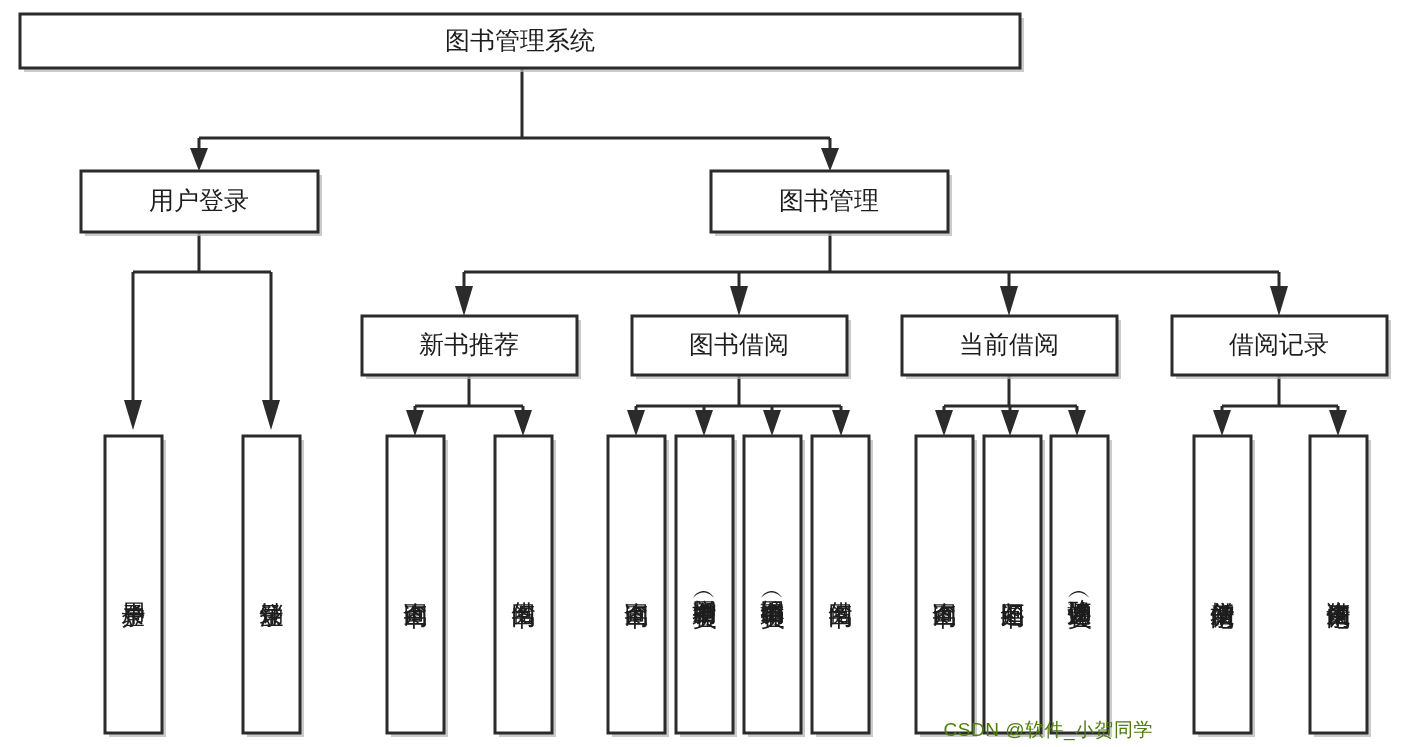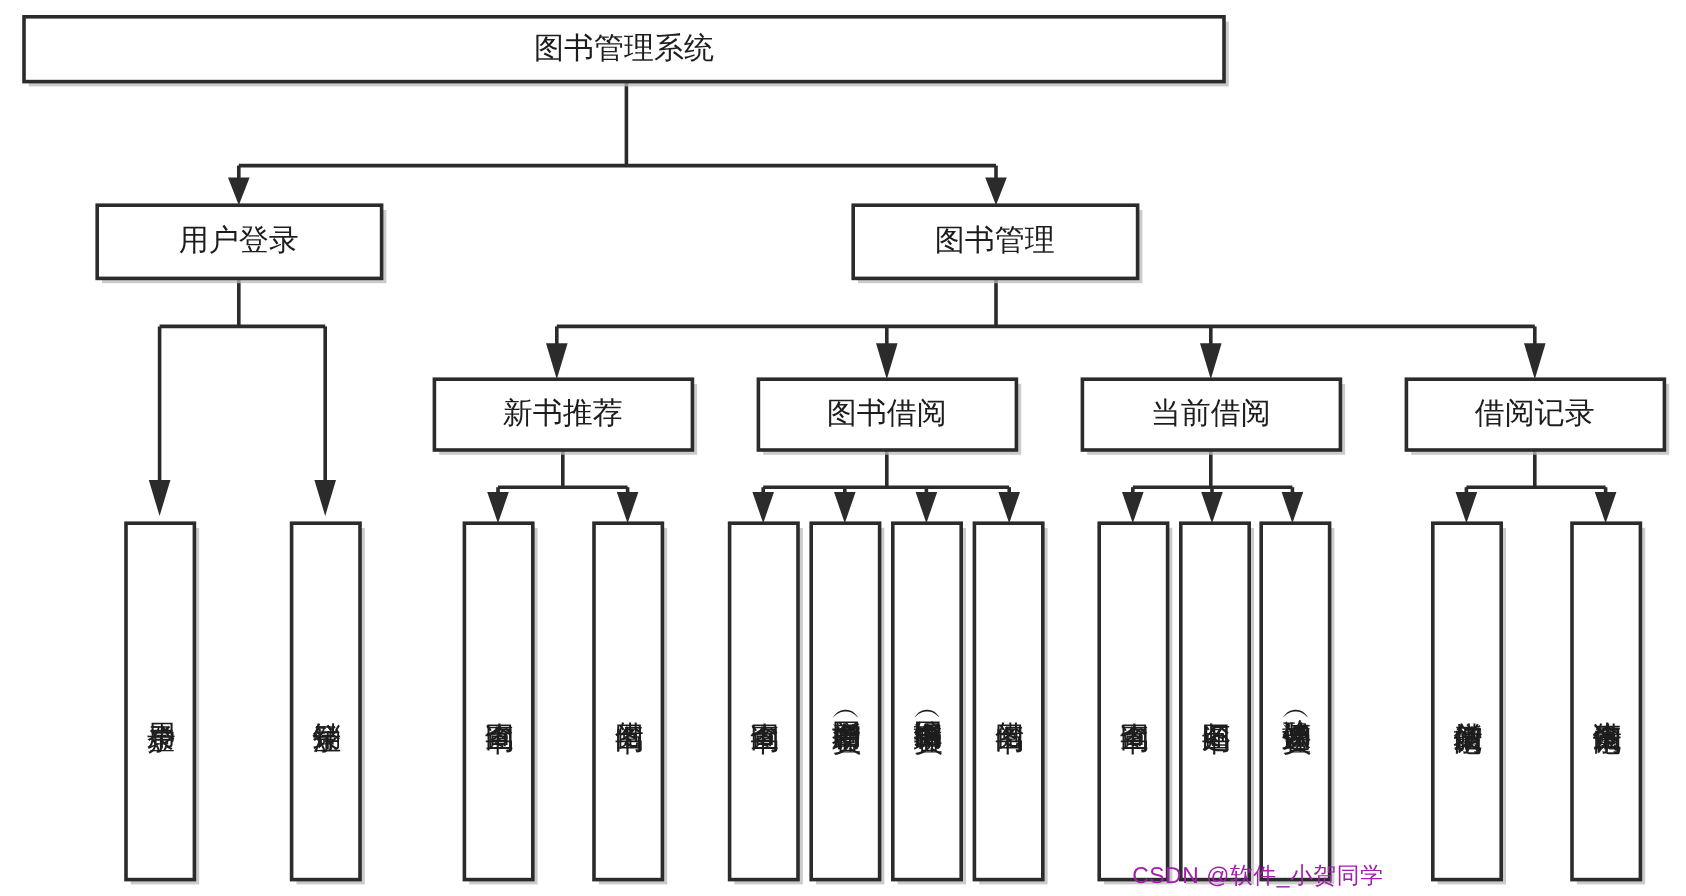--- a/index.html
+++ b/index.html
@@ -67,21 +67,21 @@
     text-orientation: upright;
     letter-spacing: 1px;
     white-space: nowrap;
   }
   #watermark {
     position: absolute;
     right: 12px;
     bottom: 4px;
     font-family: "Liberation Sans", "DejaVu Sans", sans-serif;
     font-size: 19px;
-    color: #a21caf;
+    color: #4d7c0f;
     letter-spacing: 0.5px;
     pointer-events: none;
     user-select: none;
   }
 </style>
 </head>
 <body>
 
 <div id="diagram-root">
   <svg class="diagram" viewBox="0 0 1405 747" xmlns="http://www.w3.org/2000/svg">

